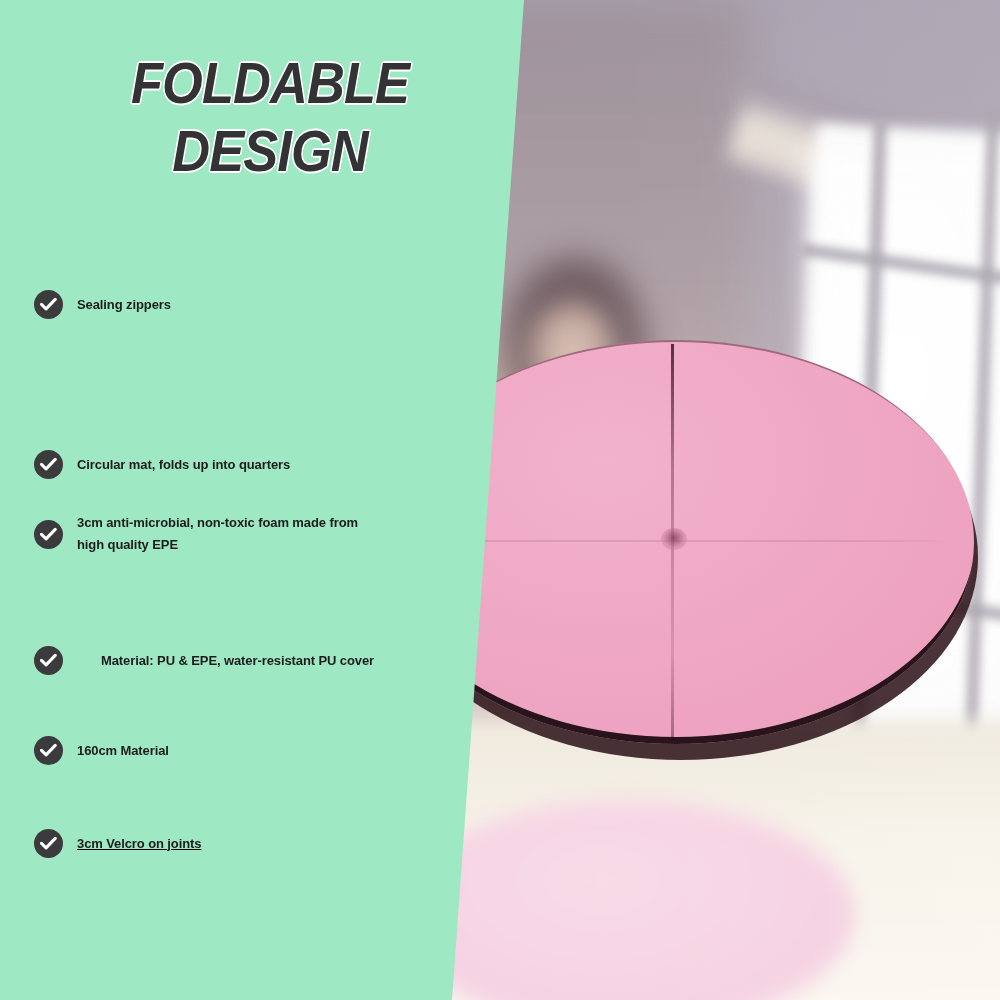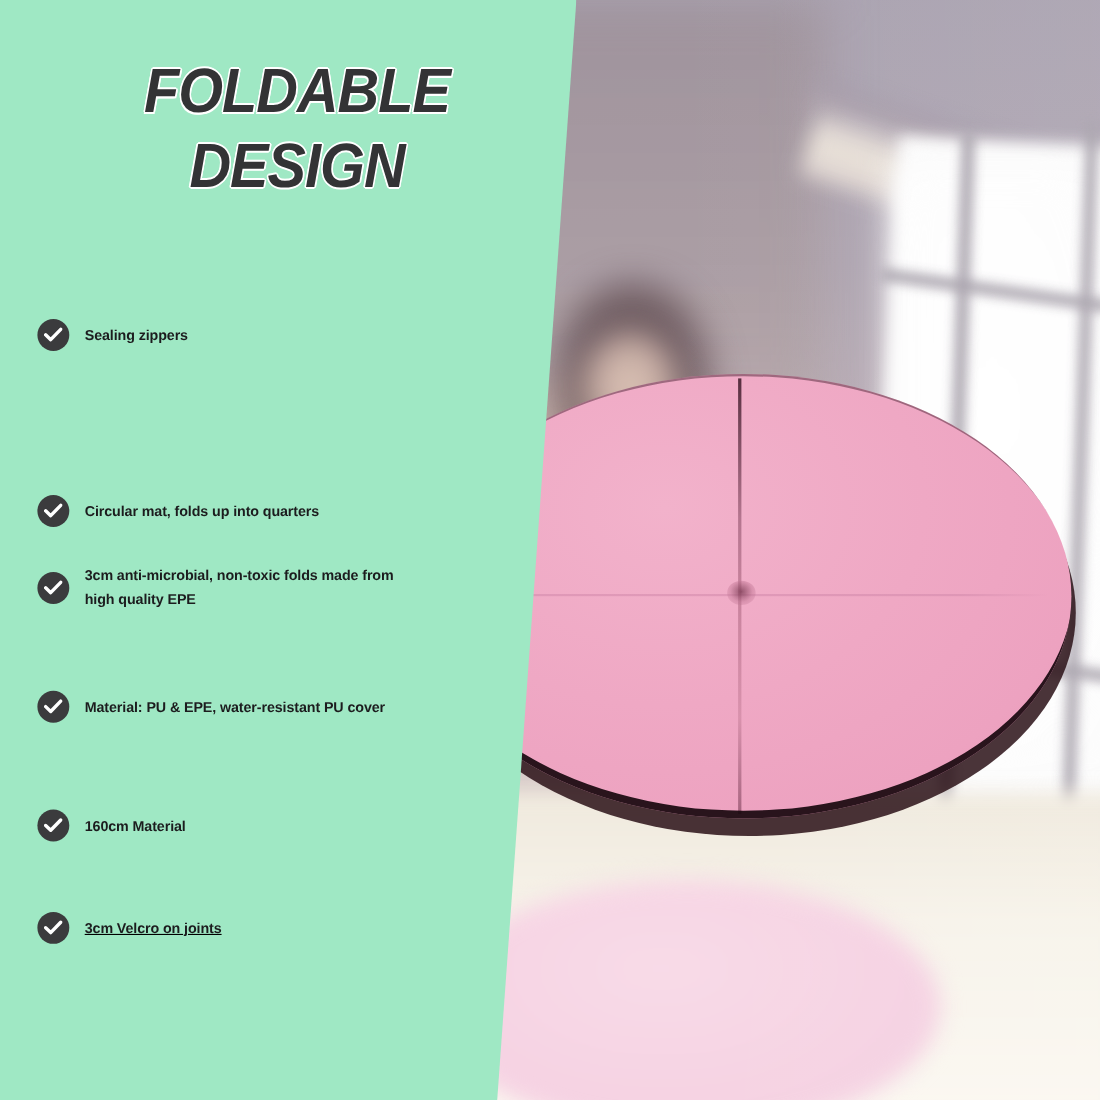--- a/index.html
+++ b/index.html
@@ -293,21 +293,21 @@
   }
   .feature {
     position: absolute;
     display: flex;
     align-items: center;
     width: 345px;
   }
   .f0 { top: 0px; }
   .f1 { top: 116px; margin-top: 44px; }
   .f2 { top: 222px; }
-  .f3 { top: 338px; }
+  .f3 { top: 356px; gap: 24px; }
   .f4 { top: 446px; }
   .f5 { top: 539px; text-decoration: underline; }
 
   .check-badge {
     flex: 0 0 auto;
     width: 29px;
     height: 29px;
     border-radius: 50%;
     background: #3b3b3d;
     position: relative;
@@ -388,21 +388,21 @@
       </span>
       <span class="feature-text">Circular mat, folds up into quarters</span>
     </div>
 
     <div class="feature f2">
       <span class="check-badge">
         <svg width="17" height="15" viewBox="0 0 17 15" aria-hidden="true">
           <path d="M1.5 7.4 L6.1 11.8 L15.2 2.4" fill="none" stroke="#ffffff" stroke-width="3.1" stroke-linecap="round" stroke-linejoin="round"></path>
         </svg>
       </span>
-      <span class="feature-text">3cm anti-microbial, non-toxic folds made from high quality EPE</span>
+      <span class="feature-text">3cm anti-microbial, non-toxic foam made from high quality EPE</span>
     </div>
 
     <div class="feature f3">
       <span class="check-badge">
         <svg width="17" height="15" viewBox="0 0 17 15" aria-hidden="true">
           <path d="M1.5 7.4 L6.1 11.8 L15.2 2.4" fill="none" stroke="#ffffff" stroke-width="3.1" stroke-linecap="round" stroke-linejoin="round"></path>
         </svg>
       </span>
       <span class="feature-text">Material: PU &amp; EPE, water-resistant PU cover</span>
     </div>

